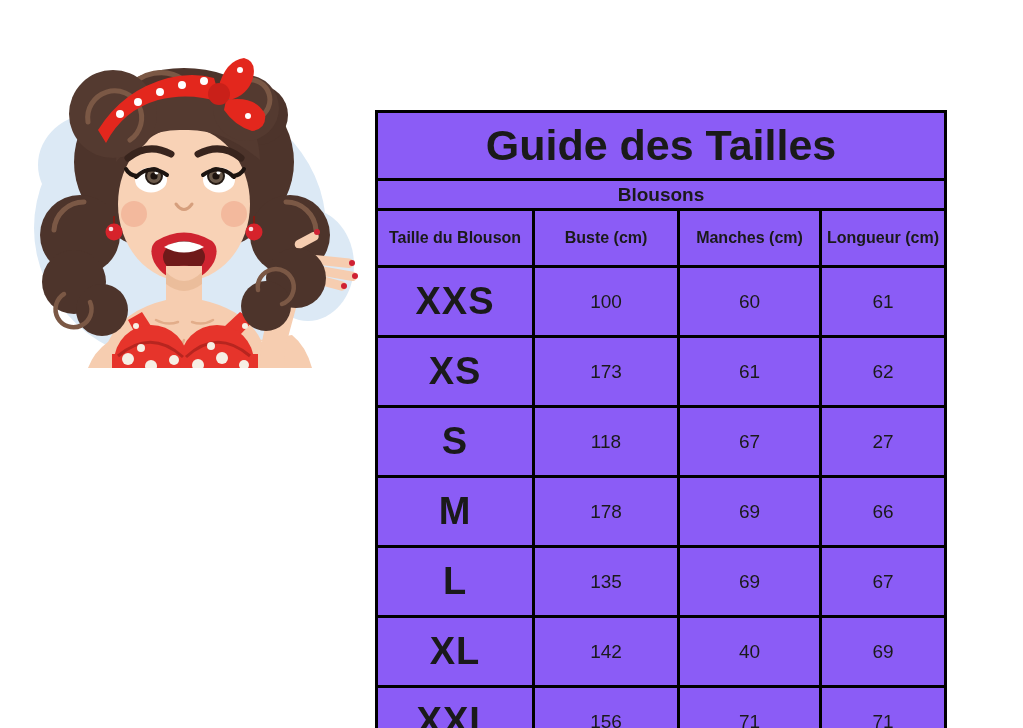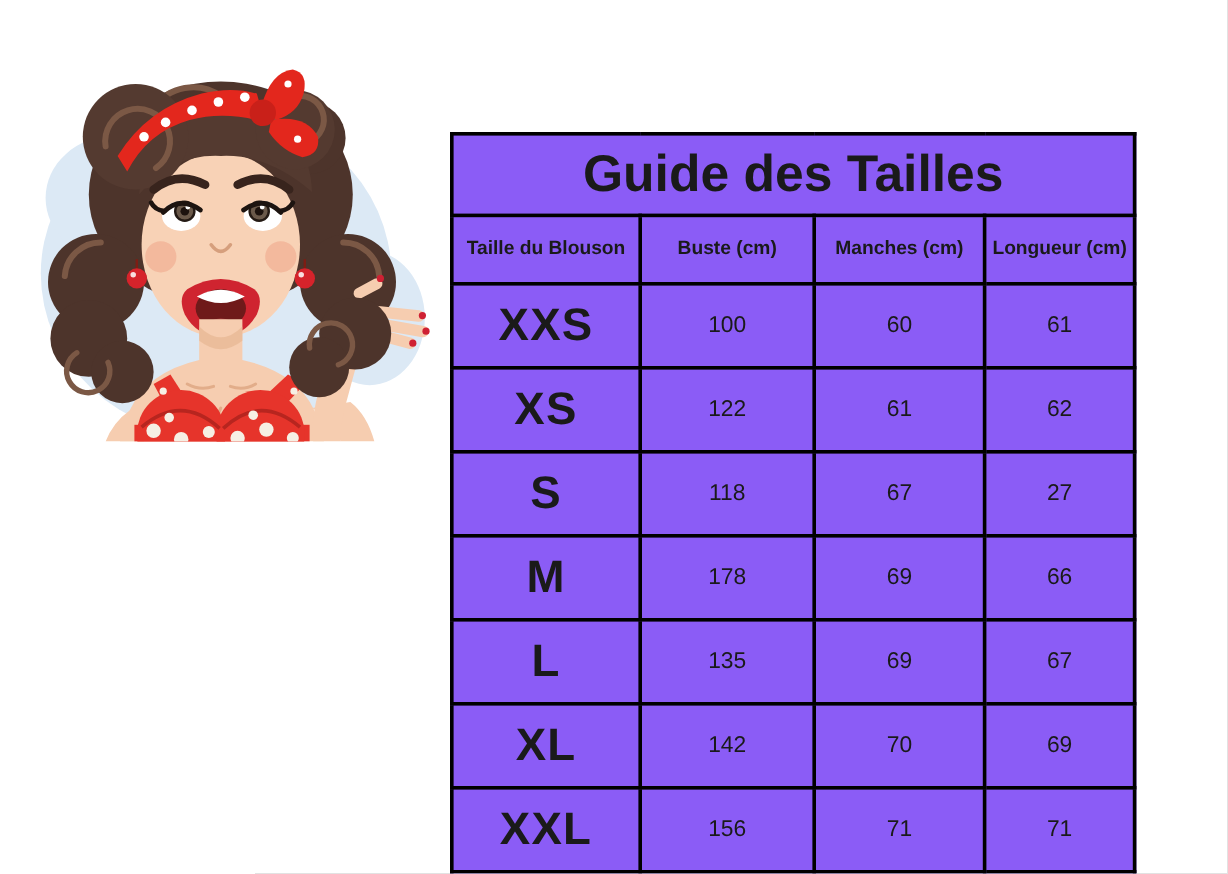--- a/index.html
+++ b/index.html
@@ -209,36 +209,39 @@
     <colgroup>
         <col class="c1">
         <col class="c2">
         <col class="c3">
         <col class="c4">
       </colgroup>
     <tbody>
       <tr class="r-title">
         <td colspan="4" class="title-cell">Guide des Tailles</td>
       </tr>
+      <tr class="r-cat">
+        <td colspan="4" class="cat-cell">Blousons</td>
+      </tr>
       <tr class="r-head">
         <th class="head-cell">Taille du Blouson</th>
         <th class="head-cell">Buste (cm)</th>
         <th class="head-cell">Manches (cm)</th>
         <th class="head-cell">Longueur (cm)</th>
       </tr>
 
       <tr class="r-data">
         <td class="size-cell">XXS</td>
         <td class="val-cell">100</td>
         <td class="val-cell">60</td>
         <td class="val-cell">61</td>
       </tr>
       <tr class="r-data">
         <td class="size-cell">XS</td>
-        <td class="val-cell">122</td>
+        <td class="val-cell">173</td>
         <td class="val-cell">61</td>
         <td class="val-cell">62</td>
       </tr>
       <tr class="r-data">
         <td class="size-cell">S</td>
         <td class="val-cell">118</td>
         <td class="val-cell">67</td>
         <td class="val-cell">27</td>
       </tr>
       <tr class="r-data">
@@ -249,21 +252,21 @@
       </tr>
       <tr class="r-data">
         <td class="size-cell">L</td>
         <td class="val-cell">135</td>
         <td class="val-cell">69</td>
         <td class="val-cell">67</td>
       </tr>
       <tr class="r-data">
         <td class="size-cell">XL</td>
         <td class="val-cell">142</td>
-        <td class="val-cell">70</td>
+        <td class="val-cell">40</td>
         <td class="val-cell">69</td>
       </tr>
       <tr class="r-data">
         <td class="size-cell">XXL</td>
         <td class="val-cell">156</td>
         <td class="val-cell">71</td>
         <td class="val-cell">71</td>
       </tr>
     </tbody>
   </table>

